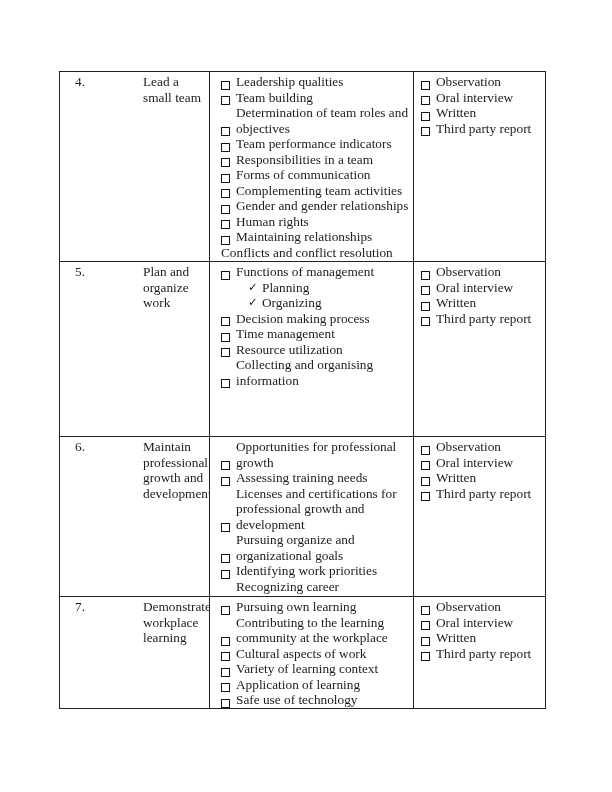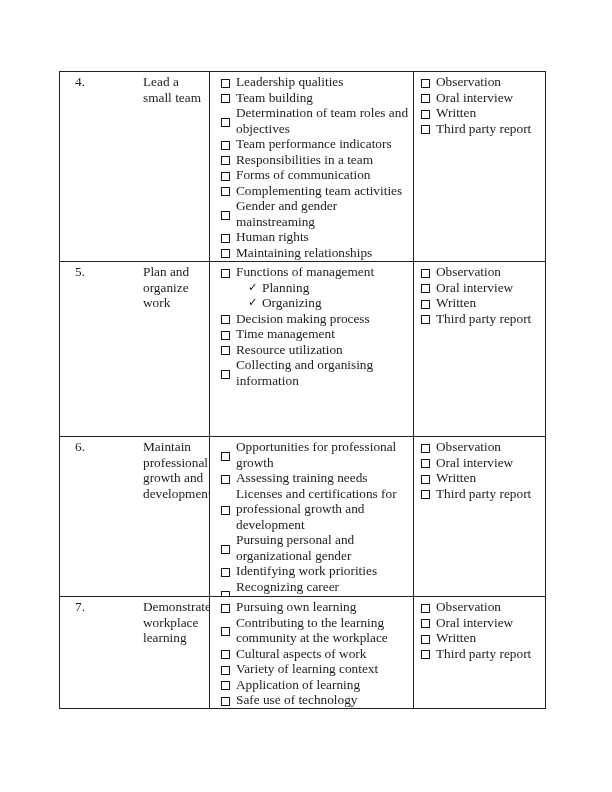--- a/index.html
+++ b/index.html
@@ -58,21 +58,21 @@
   .num {
     flex: none;
     width: 20px;
   }
   .comp {
     width: 114px;
     margin-left: 48px;
   }
   .item {
     display: flex;
-    align-items: center;
+    align-items: flex-end;
   }
   .cbx {
     flex: none;
     width: 9px;
     height: 9px;
     box-sizing: border-box;
     border: 1.3px solid #161616;
     margin: 3px 6px 0 0;
     background: #ffffff;
   }
@@ -136,21 +136,21 @@
     <span class="itxt">Forms of communication</span>
   </div>
 
   <div class="item">
     <span class="cbx"></span>
     <span class="itxt">Complementing team activities</span>
   </div>
 
   <div class="item">
     <span class="cbx"></span>
-    <span class="itxt">Gender and gender mainstreaming</span>
+    <span class="itxt">Gender and gender relationships</span>
   </div>
 
   <div class="item">
     <span class="cbx"></span>
     <span class="itxt">Human rights</span>
   </div>
 
   <div class="item">
     <span class="cbx"></span>
     <span class="itxt">Maintaining relationships</span>
@@ -267,21 +267,21 @@
     <span class="itxt">Assessing training needs</span>
   </div>
 
   <div class="item">
     <span class="cbx"></span>
     <span class="itxt">Licenses and certifications for professional growth and development</span>
   </div>
 
   <div class="item">
     <span class="cbx"></span>
-    <span class="itxt">Pursuing personal and organizational gender</span>
+    <span class="itxt">Pursuing organize and organizational goals</span>
   </div>
 
   <div class="item">
     <span class="cbx"></span>
     <span class="itxt">Identifying work priorities</span>
   </div>
 
   <div class="item">
     <span class="cbx"></span>
     <span class="itxt">Recognizing career advancement</span>

